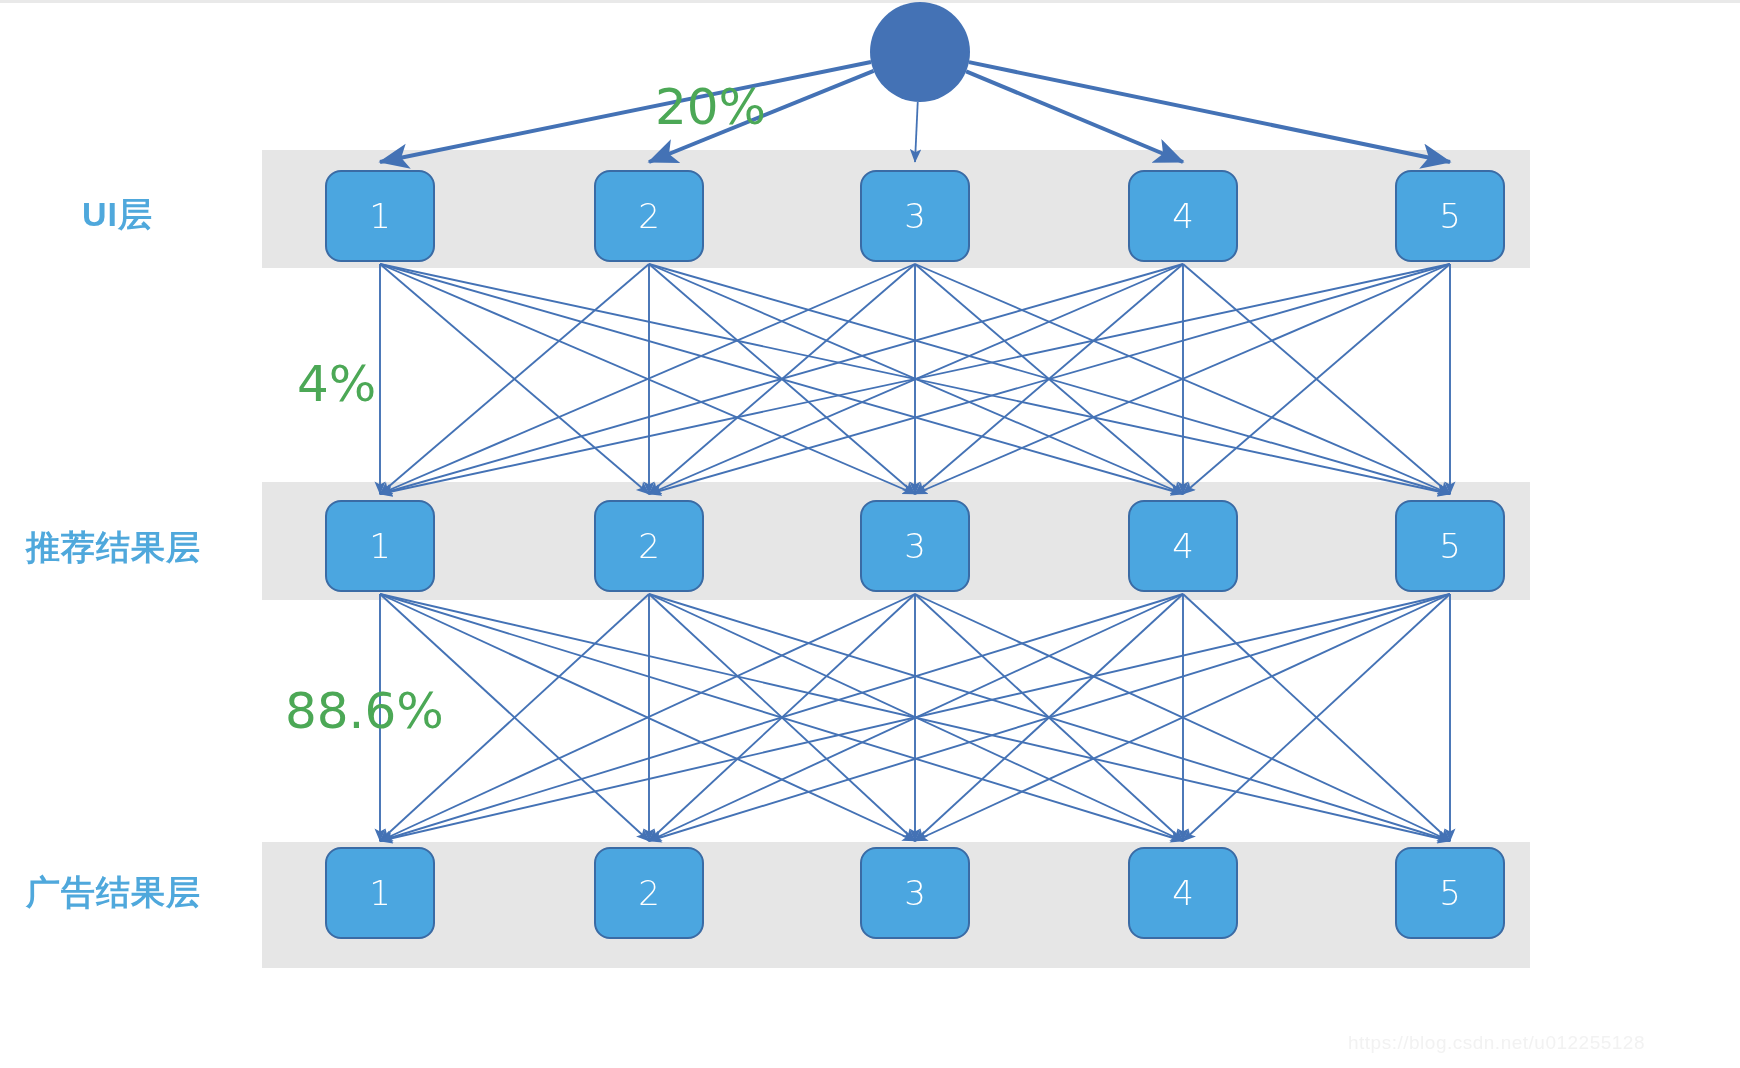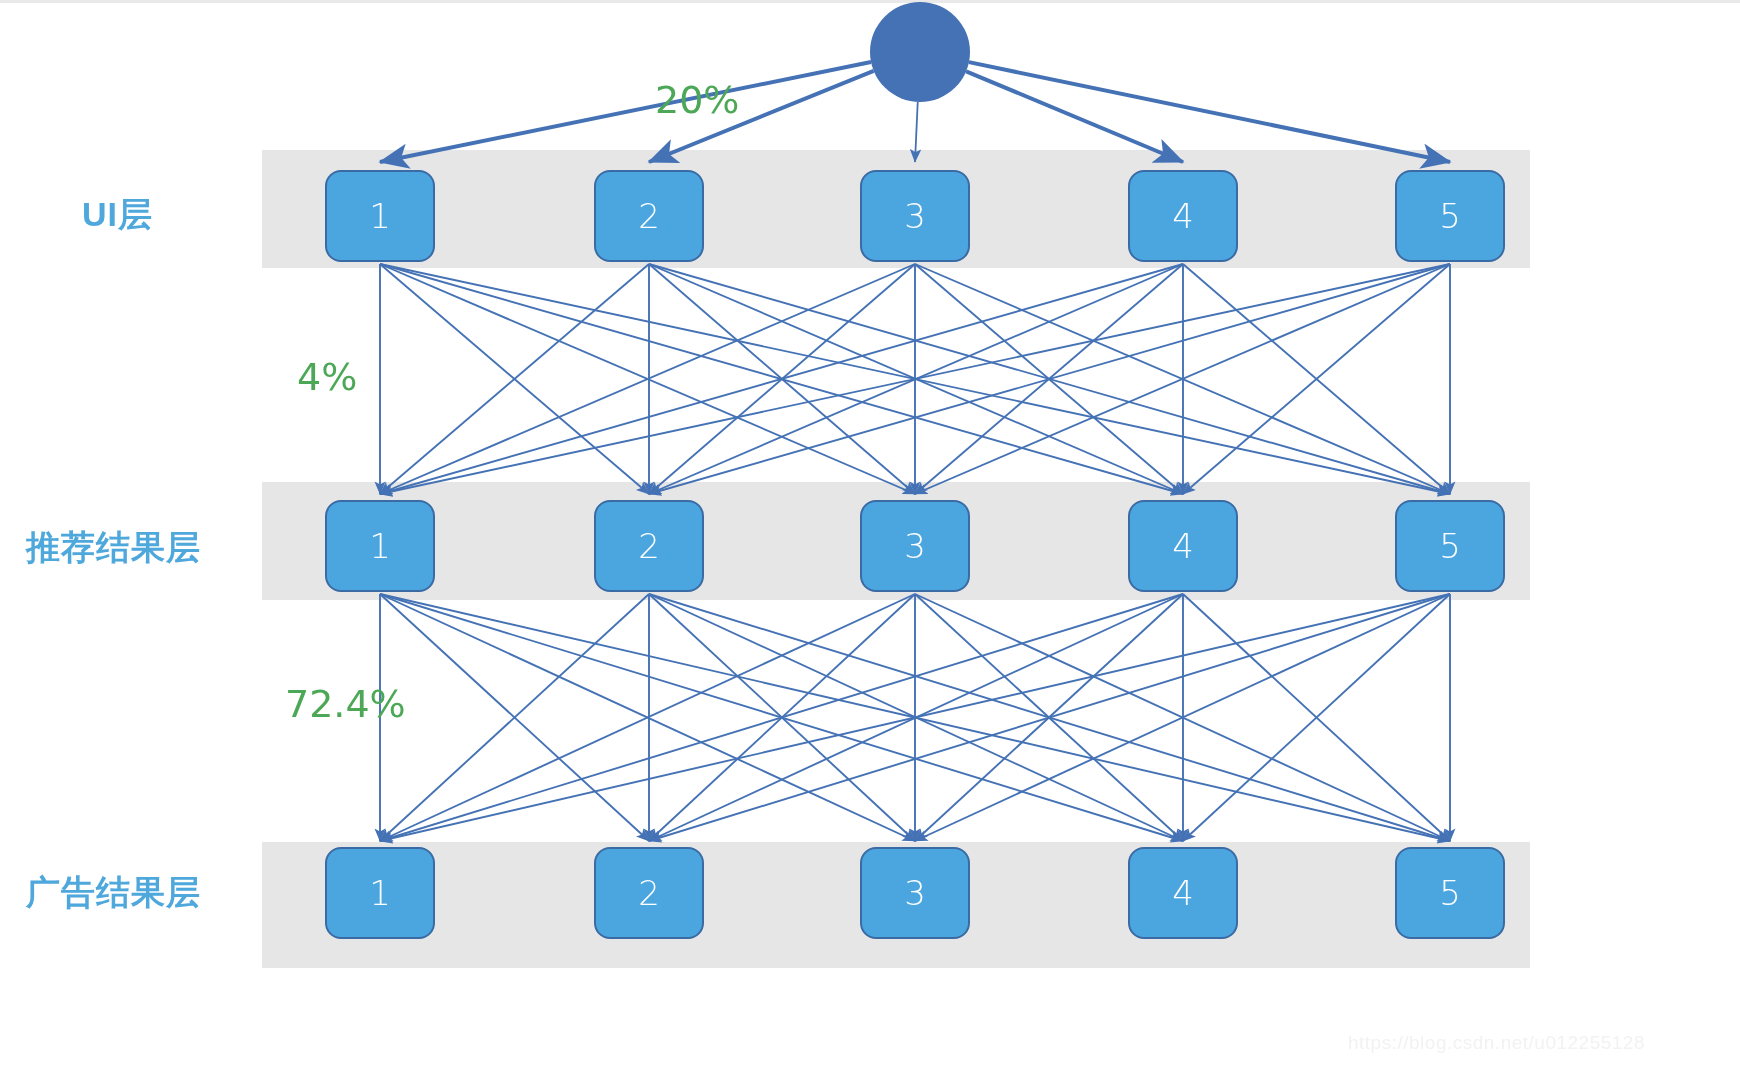--- a/index.html
+++ b/index.html
@@ -33,21 +33,21 @@
     box-sizing:border-box;
     color:#ffffff;
     font-size:34px;
     display:flex;align-items:center;justify-content:center;
     font-family:"DejaVu Sans",sans-serif;
     font-weight:300;
   }
   .pct{
     position:absolute;
     color:#4CA856;
-    font-size:38px;
+    font-size:50px;
     white-space:nowrap;
     font-family:"DejaVu Sans",sans-serif;
   }
   .watermark{
     position:absolute;
     color:#f2f2f2;
     font-size:19px;
     letter-spacing:.5px;
     white-space:nowrap;
     font-family:"Liberation Sans",sans-serif;
@@ -196,18 +196,18 @@
         <span>4</span>
       </div>
       <div class="node" style="left: 1395px; top: 847px; background: rgb(75, 166, 224); border-color: rgb(58, 107, 165); color: rgb(255, 255, 255);">
         <span>5</span>
       </div>
     </div>
 
   <div id="percents">
       <div class="pct" style="left: 655px; top: 78px; color: rgb(76, 168, 86);">20%</div>
       <div class="pct" style="left: 297px; top: 355px; color: rgb(76, 168, 86);">4%</div>
-      <div class="pct" style="left: 285px; top: 682px; color: rgb(76, 168, 86);">72.4%</div>
+      <div class="pct" style="left: 285px; top: 682px; color: rgb(76, 168, 86);">88.6%</div>
     </div>
 
   <div class="watermark" id="watermark" style="left: 1348px; top: 1032px; color: rgb(242, 242, 242);">https://blog.csdn.net/u012255128</div>
 
 </div>
 
 </body></html>

